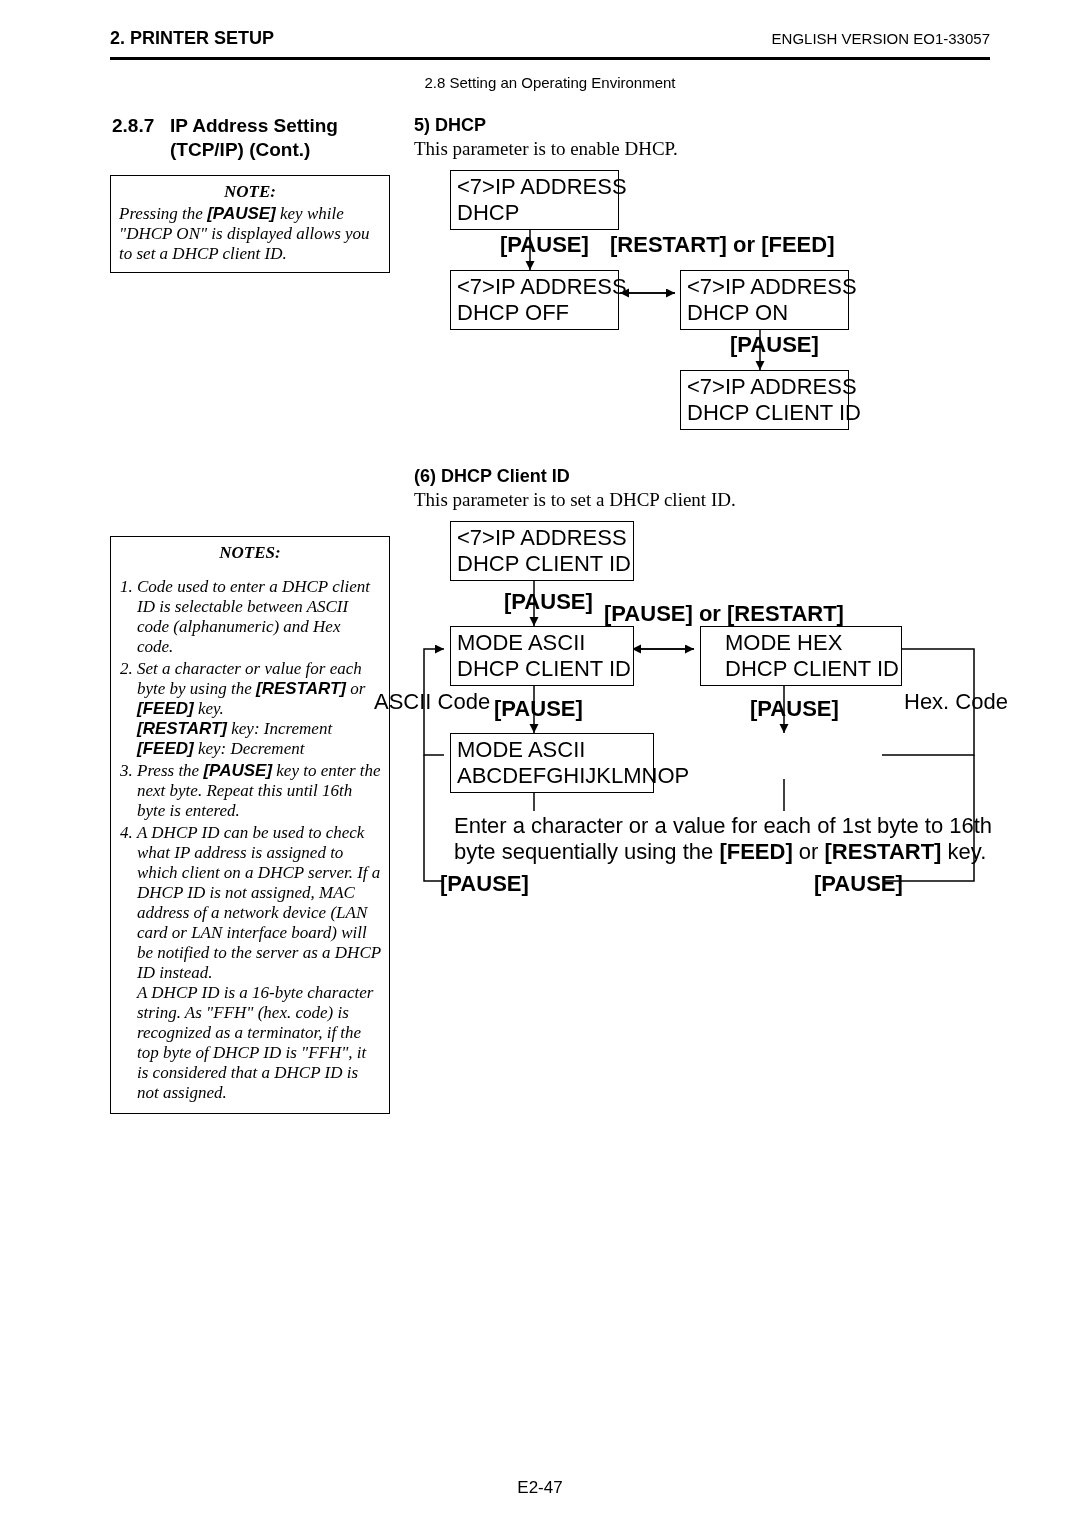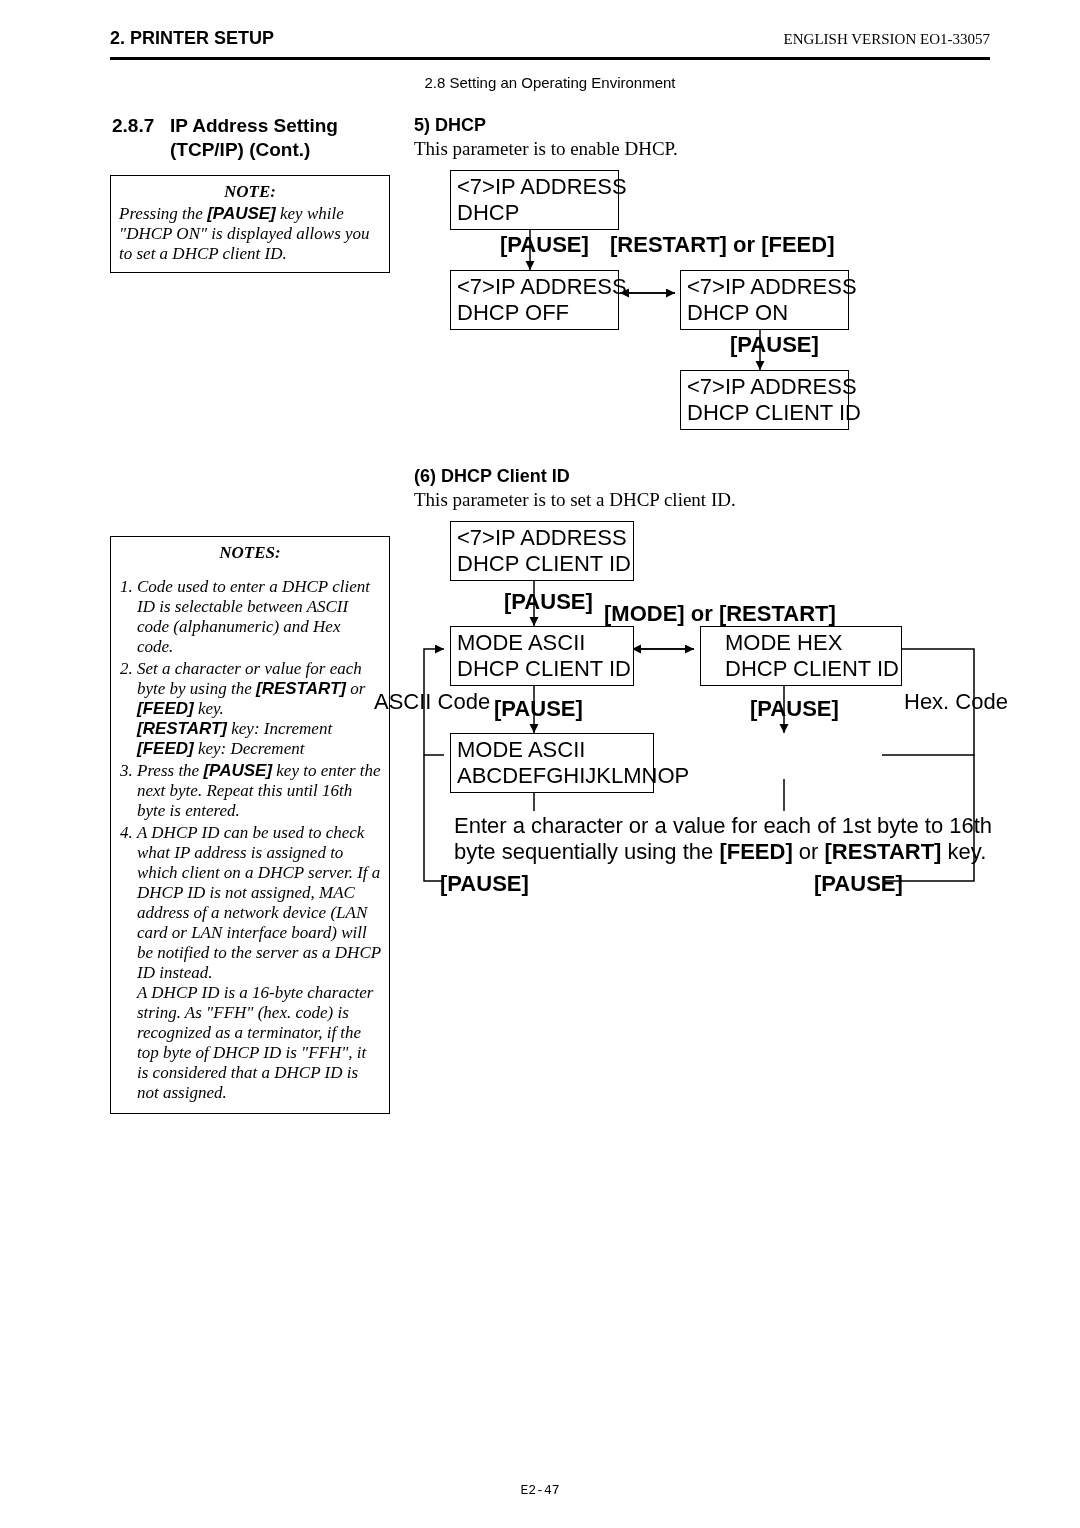--- a/index.html
+++ b/index.html
@@ -21,21 +21,21 @@
   }
   .header {
     display: flex;
     justify-content: space-between;
     align-items: baseline;
     font-family: Arial, Helvetica, sans-serif;
     font-size: 17px;
     padding-bottom: 6px;
   }
   .header .left { font-weight: bold; font-size: 18px; }
-  .header .right { text-align: center; font-size: 15px; font-family: Liberation Serif, serif; }
+  .header .right { text-align: center; font-size: 15px; }
   .hr-thick { border: none; border-top: 3px solid #000; margin: 2px 0 6px 0; }
   .subhead {
     font-family: Arial, Helvetica, sans-serif;
     font-size: 15px;
     text-align: center;
     margin-top: 14px;
   }
 
   .cols {
     display: flex;
@@ -105,22 +105,22 @@
   .dlabel { position: absolute; font-weight: bold; white-space: nowrap; }
   .dplain { position: absolute; white-space: nowrap; }
   svg.overlay { position: absolute; left: 0; top: 0; }
 
   .pagenum {
     position: absolute;
     bottom: 30px;
     left: 0;
     width: 100%;
     text-align: center;
-    font-family: Liberation Mono, monospace;
-    font-size: 13px;
+    font-family: Liberation Sans, sans-serif;
+    font-size: 17px;
   }
 </style>
 </head>
 <body>
 
 <div class="page">
 
   <div class="header">
     <div class="left">2. PRINTER SETUP</div>
     <div class="right">
@@ -234,21 +234,21 @@
 
           <path d="M30 360 L10 360 L10 234" fill="none" stroke="#000" stroke-width="1.5"></path>
           <path d="M470 360 L560 360 L560 234" fill="none" stroke="#000" stroke-width="1.5"></path>
         </svg>
 
         <div class="dbox" style="left:36px; top:0px; width:170px;">
           <div>&lt;7&gt;IP ADDRESS</div>
           <div>DHCP CLIENT ID</div>
         </div>
         <div class="dlabel" style="left:90px; top:68px;">[PAUSE]</div>
-        <div class="dlabel" style="left:190px; top:80px;">[MODE] or [RESTART]</div>
+        <div class="dlabel" style="left:190px; top:80px;">[PAUSE] or [RESTART]</div>
 
         <div class="dbox" style="left:36px; top:105px; width:170px;">
           <div>MODE      ASCII</div>
           <div>DHCP CLIENT ID</div>
         </div>
         <div class="dbox" style="left:286px; top:105px; width:170px;padding-left:24px;">
           <div>MODE      HEX</div>
           <div>DHCP CLIENT ID</div>
         </div>
 

